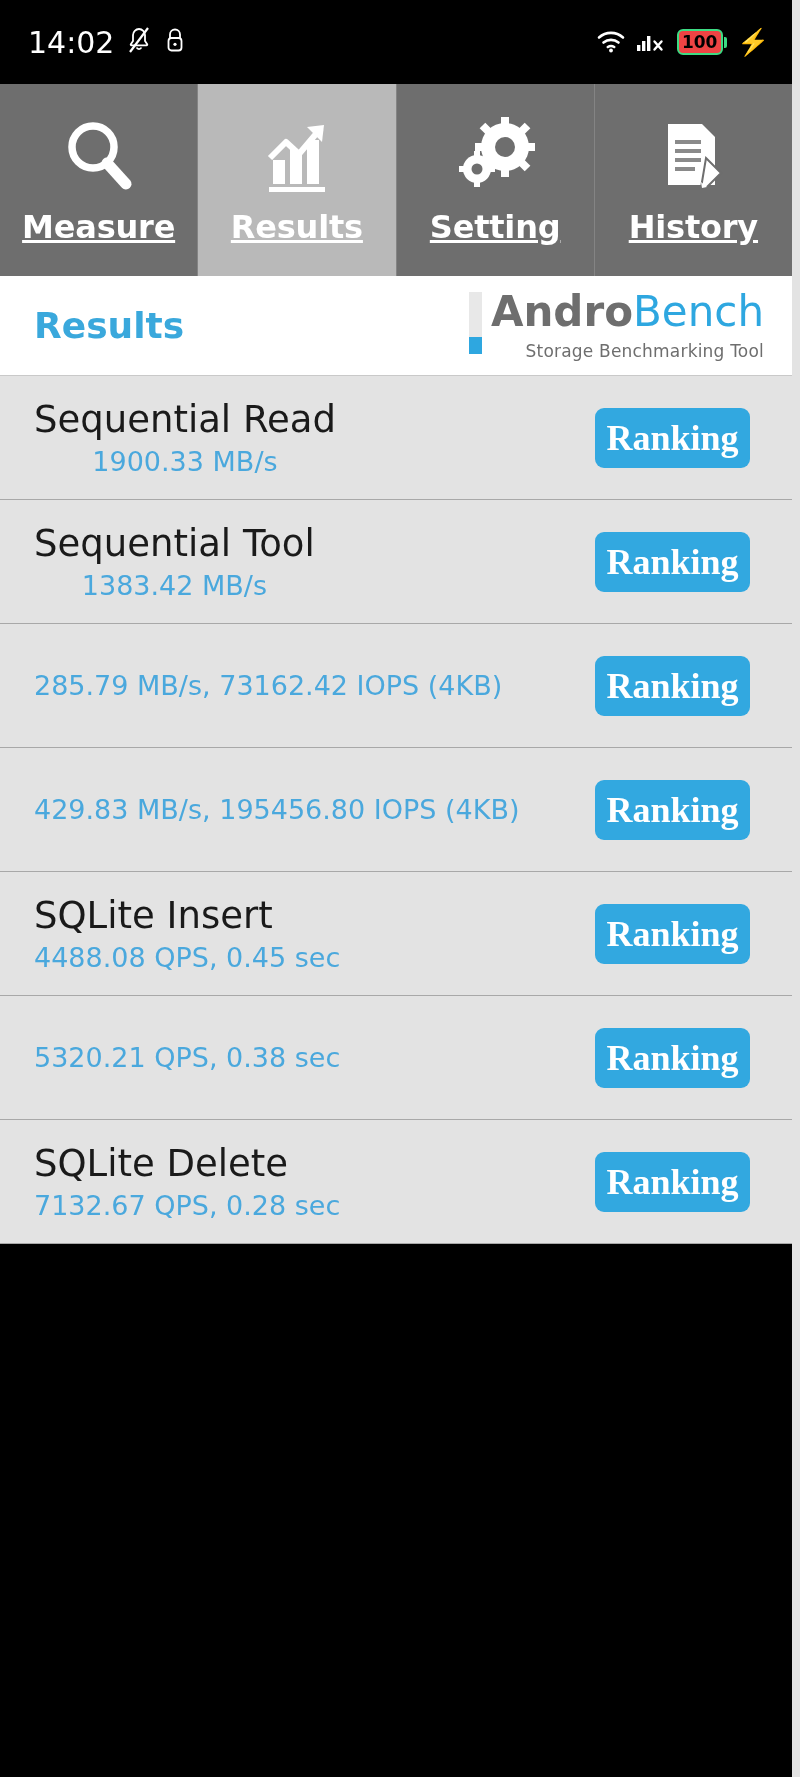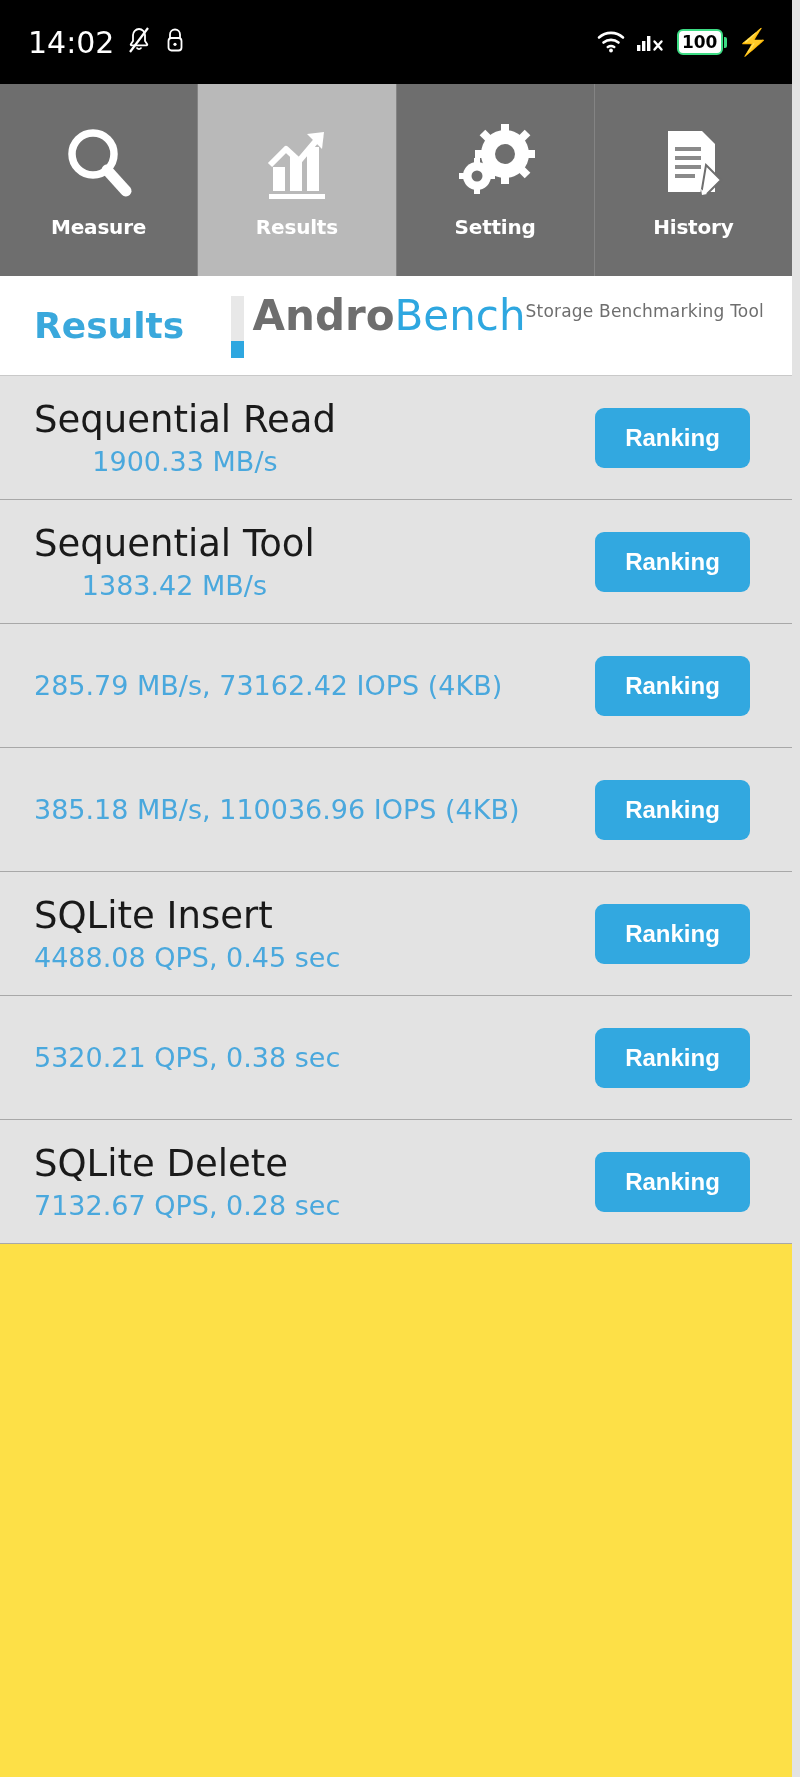--- a/index.html
+++ b/index.html
@@ -52,21 +52,21 @@
   .battery-wrap {
     position: relative;
     display: flex;
     align-items: center;
   }
   .battery-body {
     width: 46px;
     height: 26px;
     border: 2.5px solid #3ddc84;
     border-radius: 6px;
-    background: #ffffff;
+    background: #ef4444;
     display: flex;
     align-items: center;
     justify-content: center;
   }
   .battery-tip {
     width: 3px;
     height: 11px;
     background: #3ddc84;
     border-radius: 0 2px 2px 0;
     margin-left: 1px;
@@ -101,24 +101,25 @@
   .tab:last-child { border-right: none; }
   .tab.active { background: #b9b9b9; }
   .tab-icon {
     height: 84px;
     display: flex;
     align-items: center;
     justify-content: center;
   }
   .tab-label {
     color: #ffffff;
-    font-size: 20px;
+    font-size: 32px;
     font-weight: bold;
     font-family: "DejaVu Sans", sans-serif;
     letter-spacing: -0.2px;
+    text-decoration: underline;
   }
 
   
   .header {
     height: 100px;
     background: #ffffff;
     display: flex;
     align-items: center;
     justify-content: space-between;
     padding: 0 28px 0 34px;
@@ -135,42 +136,42 @@
     display: flex;
     align-items: flex-start;
     gap: 9px;
   }
   .logo-bar {
     width: 13px;
     height: 62px;
     margin-top: 2px;
     background: linear-gradient(to bottom, #e8e8e8 0%, #e8e8e8 72%, #2ea7e0 72%, #2ea7e0 100%);
   }
-  .logo-text { display: flex; flex-direction: row; }
+  .logo-text { display: flex; flex-direction: column; }
   .logo-main {
     font-size: 42px;
     line-height: 44px;
     font-family: "DejaVu Sans", sans-serif;
     white-space: nowrap;
   }
   .logo-andro { color: #6e6e6e; font-weight: bold; }
   .logo-bench { color: #2ea7e0; font-weight: normal; }
   .logo-sub {
     font-size: 17px;
     color: #6e6e6e;
     font-family: "DejaVu Sans", sans-serif;
     text-align: right;
     margin-top: 7px;
     letter-spacing: 0.2px;
   }
 
   
   .results-list {
     flex: 1 1 auto;
-    background: #fde047;
+    background: #000000;
     overflow: hidden;
   }
   .result-row {
     height: 124px;
     border-bottom: 1.5px solid #a8a8a8;
     display: flex;
     align-items: center;
     justify-content: space-between;
     padding: 0 22px 0 34px;
     background: #e3e3e3;
@@ -192,23 +193,23 @@
     text-align: center;
   }
   .ranking-btn {
     flex: none;
     width: 155px;
     height: 60px;
     background: #32a8e0;
     border: none;
     border-radius: 9px;
     color: #ffffff;
-    font-size: 24px;
+    font-size: 36px;
     font-weight: bold;
-    font-family: Liberation Sans, sans-serif;
+    font-family: Liberation Serif, serif;
     cursor: pointer;
     display: flex;
     align-items: center;
     justify-content: center;
     margin-right: 20px;
   }
   .list-filler { background: #e3e3e3; flex: 1 1 auto; }
 </style>
 </head>
 <body>
@@ -371,21 +372,21 @@
 
     <div class="result-row">
       <div class="row-texts">
         <span class="row-value">285.79 MB/s, 73162.42 IOPS (4KB)</span>
       </div>
       <button class="ranking-btn">Ranking</button>
     </div>
 
     <div class="result-row">
       <div class="row-texts">
-        <span class="row-value">385.18 MB/s, 110036.96 IOPS (4KB)</span>
+        <span class="row-value">429.83 MB/s, 195456.80 IOPS (4KB)</span>
       </div>
       <button class="ranking-btn">Ranking</button>
     </div>
 
     <div class="result-row">
       <div class="row-texts">
         <span class="row-title">SQLite Insert</span>
         <span class="row-value">4488.08 QPS, 0.45 sec</span>
       </div>
       <button class="ranking-btn">Ranking</button>

